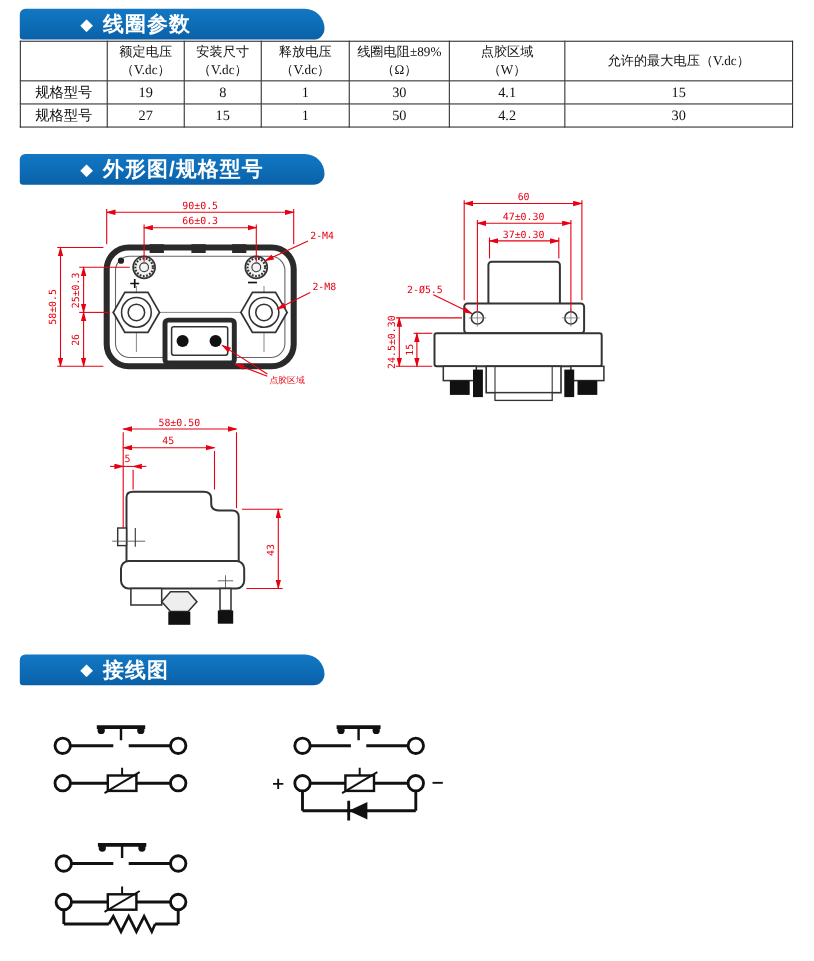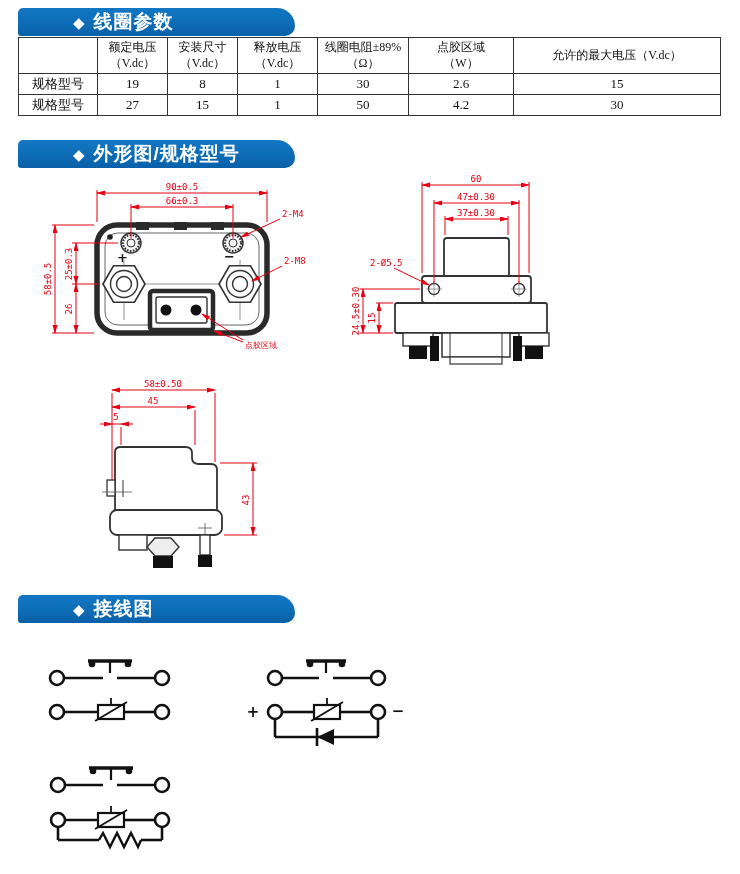--- a/index.html
+++ b/index.html
@@ -69,21 +69,21 @@
     <th>
       <div>允许的最大电压（V.dc）</div>
         </th>
   </tr>
   <tr>
     <td>规格型号</td>
     <td>19</td>
     <td>8</td>
     <td>1</td>
     <td>30</td>
-    <td>2.6</td>
+    <td>4.1</td>
     <td>15</td>
   </tr>
   <tr>
     <td>规格型号</td>
     <td>27</td>
     <td>15</td>
     <td>1</td>
     <td>50</td>
     <td>4.2</td>
     <td>30</td>

